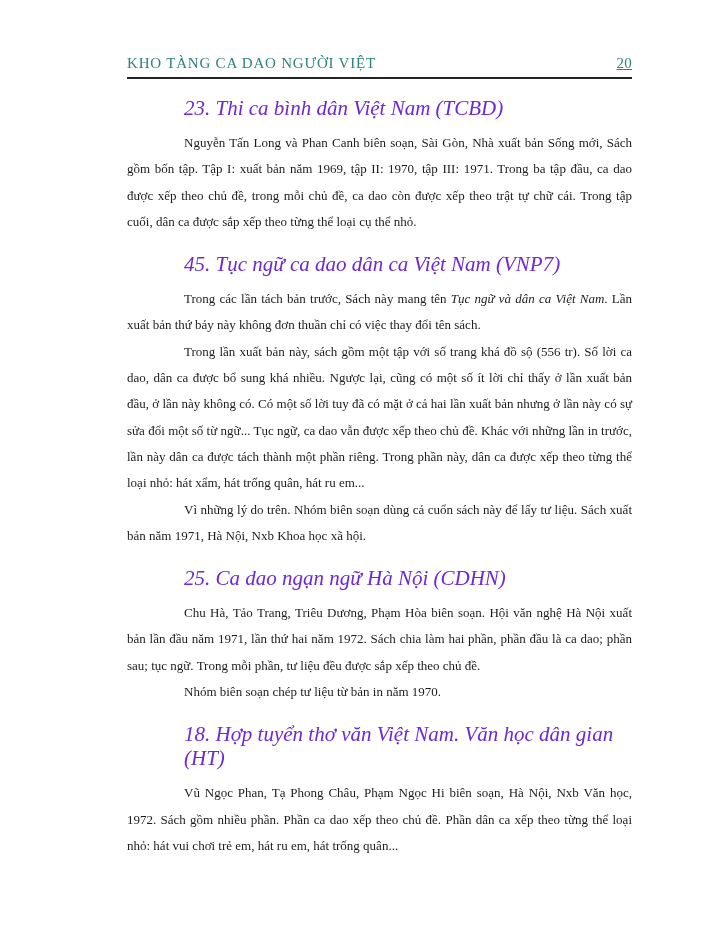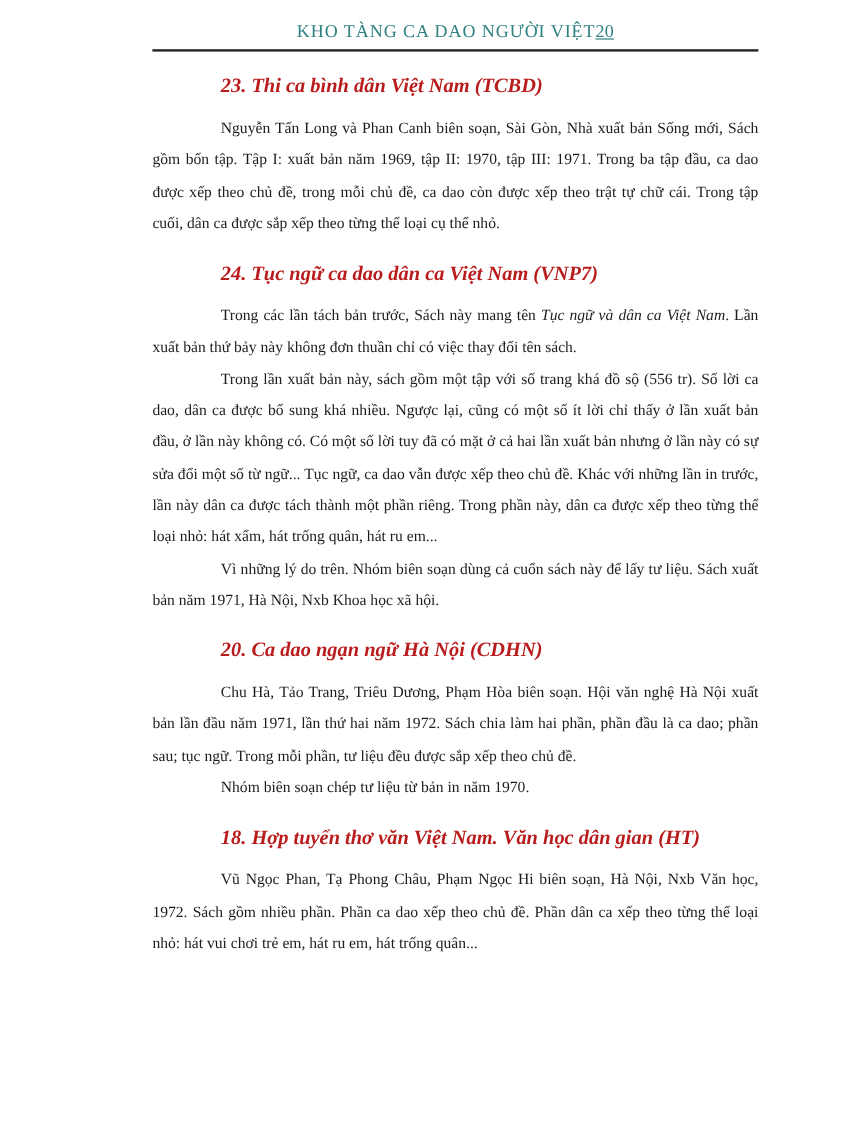--- a/index.html
+++ b/index.html
@@ -16,42 +16,42 @@
     font-family: "Liberation Serif", "DejaVu Serif", serif;
     color: #1c1c1c;
     overflow: hidden;
     box-sizing: border-box;
   }
   .content {
     margin: 0 91px 0 127px; 
   }
   .running-header {
     display: flex;
-    justify-content: center;
+    justify-content: space-between;
     align-items: baseline;
-    padding-top: 18px;
+    padding-top: 54px;
     color: #2e8181;
     font-size: 15px;
     letter-spacing: 0.8px;
     line-height: 19px;
   }
   .running-header .page-number {
     letter-spacing: 0.2px;
     text-decoration: underline;
   }
   .header-rule {
     height: 0;
     border-bottom: 2px solid #242424;
     margin-top: 4px;
   }
   h2.section-heading {
-    color: #b91c1c;
+    color: #6d28d9;
     font-style: italic;
-    font-weight: bold;
-    font-size: 17px;
+    font-weight: normal;
+    font-size: 21px;
     line-height: 24px;
     margin: 17px 0 10px 0;
     padding-left: 57px;
   }
   p.body-paragraph {
     font-size: 13px;
     line-height: 26.3px;
     text-align: justify;
     text-indent: 57px;
     margin: 0;
@@ -68,26 +68,26 @@
 
     <div class="running-header">
       <span class="running-title">KHO TÀNG CA DAO NGƯỜI VIỆT</span>
       <span class="page-number">20</span>
     </div>
     <div class="header-rule"></div>
 
     <h2 class="section-heading">23. Thi ca bình dân Việt Nam (TCBD)</h2>
     <p class="body-paragraph"><span>Nguyễn Tấn Long và Phan Canh biên soạn, Sài Gòn, Nhà xuất bản Sống mới, Sách gồm bốn tập. Tập I: xuất bản năm 1969, tập II: 1970, tập III: 1971. Trong ba tập đầu, ca dao được xếp theo chủ đề, trong mỗi chủ đề, ca dao còn được xếp theo trật tự chữ cái. Trong tập cuối, dân ca được sắp xếp theo từng thể loại cụ thể nhỏ.</span></p>
 
-    <h2 class="section-heading">24. Tục ngữ ca dao dân ca Việt Nam (VNP7)</h2>
+    <h2 class="section-heading">45. Tục ngữ ca dao dân ca Việt Nam (VNP7)</h2>
     <p class="body-paragraph"><span>Trong các lần tách bản trước, Sách này mang tên </span><em>Tục ngữ và dân ca Việt Nam</em><span>. Lần xuất bản thứ bảy này không đơn thuần chỉ có việc thay đổi tên sách.</span></p>
     <p class="body-paragraph"><span>Trong lần xuất bản này, sách gồm một tập với số trang khá đồ sộ (556 tr). Số lời ca dao, dân ca được bổ sung khá nhiều. Ngược lại, cũng có một số ít lời chỉ thấy ở lần xuất bản đầu, ở lần này không có. Có một số lời tuy đã có mặt ở cả hai lần xuất bản nhưng ở lần này có sự sửa đổi một số từ ngữ... Tục ngữ, ca dao vẫn được xếp theo chủ đề. Khác với những lần in trước, lần này dân ca được tách thành một phần riêng. Trong phần này, dân ca được xếp theo từng thể loại nhỏ: hát xẩm, hát trống quân, hát ru em...</span></p>
     <p class="body-paragraph"><span>Vì những lý do trên. Nhóm biên soạn dùng cả cuổn sách này để lấy tư liệu. Sách xuất bản năm 1971, Hà Nội, Nxb Khoa học xã hội.</span></p>
 
-    <h2 class="section-heading">20. Ca dao ngạn ngữ Hà Nội (CDHN)</h2>
+    <h2 class="section-heading">25. Ca dao ngạn ngữ Hà Nội (CDHN)</h2>
     <p class="body-paragraph"><span>Chu Hà, Tảo Trang, Triêu Dương, Phạm Hòa biên soạn. Hội văn nghệ Hà Nội xuất bản lần đầu năm 1971, lần thứ hai năm 1972. Sách chia làm hai phần, phần đầu là ca dao; phần sau; tục ngữ. Trong mỗi phần, tư liệu đều được sắp xếp theo chủ đề.</span></p>
     <p class="body-paragraph"><span>Nhóm biên soạn chép tư liệu từ bản in năm 1970.</span></p>
 
     <h2 class="section-heading">18. Hợp tuyển thơ văn Việt Nam. Văn học dân gian (HT)</h2>
     <p class="body-paragraph"><span>Vũ Ngọc Phan, Tạ Phong Châu, Phạm Ngọc Hi biên soạn, Hà Nội, Nxb Văn học, 1972. Sách gồm nhiều phần. Phần ca dao xếp theo chủ đề. Phần dân ca xếp theo từng thể loại nhỏ: hát vui chơi trẻ em, hát ru em, hát trống quân...</span></p>
 
   </div>
 </div>
 
 </body></html>

